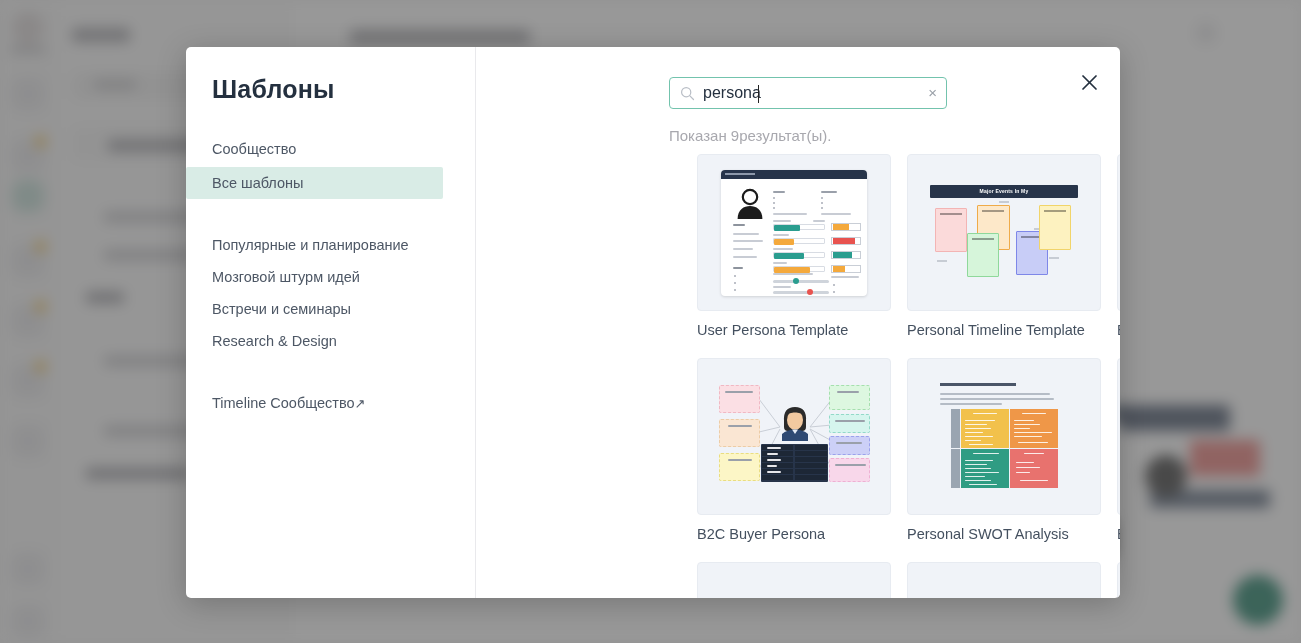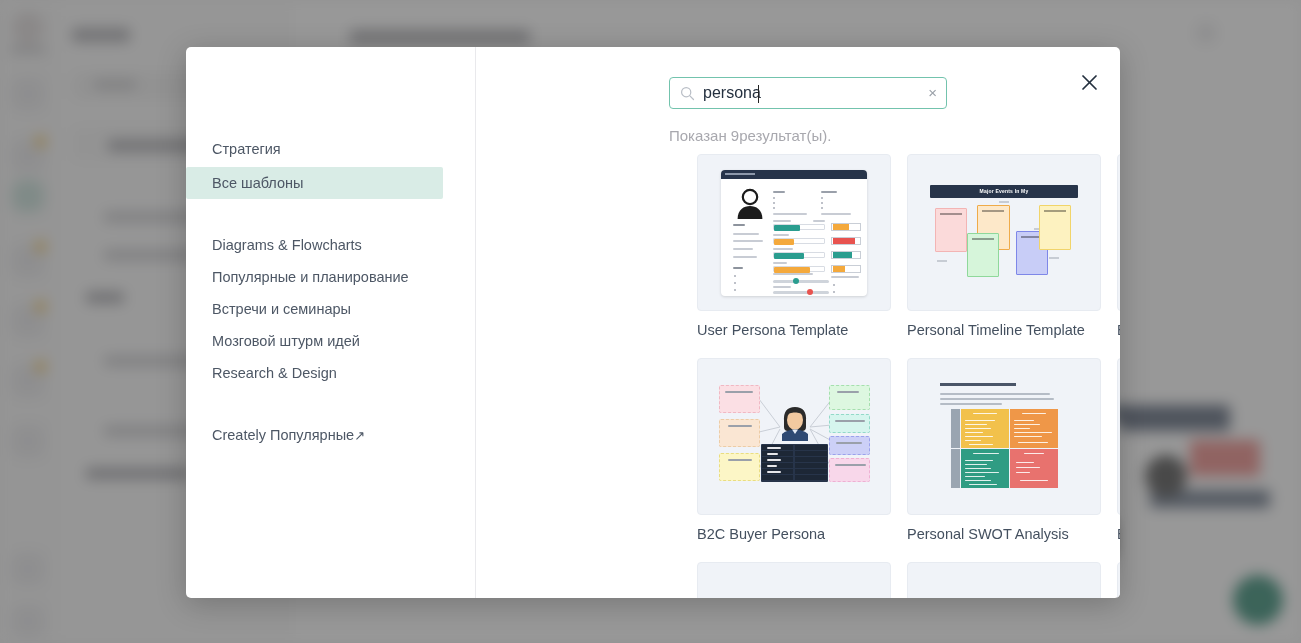--- a/index.html
+++ b/index.html
@@ -257,34 +257,34 @@
     <div class="bg-gear" style="left:855px;top:455px;"></div>
     <div class="bg-chat-fab"></div>
   </div>
 </div>
 
 <div id="overlay"></div>
 
 <div id="modal">
 
   <div id="modal-left">
+    <div id="modal-title">Шаблоны</div>
 
     <div id="nav-list">
-      <div class="nav-item">Стратегия</div>
+      <div class="nav-item">Сообщество</div>
       <div class="nav-gap-sm"></div>
       <div class="nav-item highlighted">Все шаблоны</div>
       <div class="nav-gap"></div>
-      <div class="nav-item">Diagrams &amp; Flowcharts</div>
       <div class="nav-item">Популярные и планирование</div>
+      <div class="nav-item">Мозговой штурм идей</div>
       <div class="nav-item">Встречи и семинары</div>
-      <div class="nav-item">Мозговой штурм идей</div>
       <div class="nav-item">Research &amp; Design</div>
       <div class="nav-gap"></div>
       <div class="nav-item community">
-        <span>Creately Популярные</span><span class="ext-arrow">↗</span>
+        <span>Timeline Сообщество</span><span class="ext-arrow">↗</span>
       </div>
     </div>
   </div>
 
   <div id="modal-right">
 
     <div id="search-wrap">
       <div id="search-box">
         <span id="search-icon">
           <svg width="15" height="15" viewBox="0 0 16 16">

